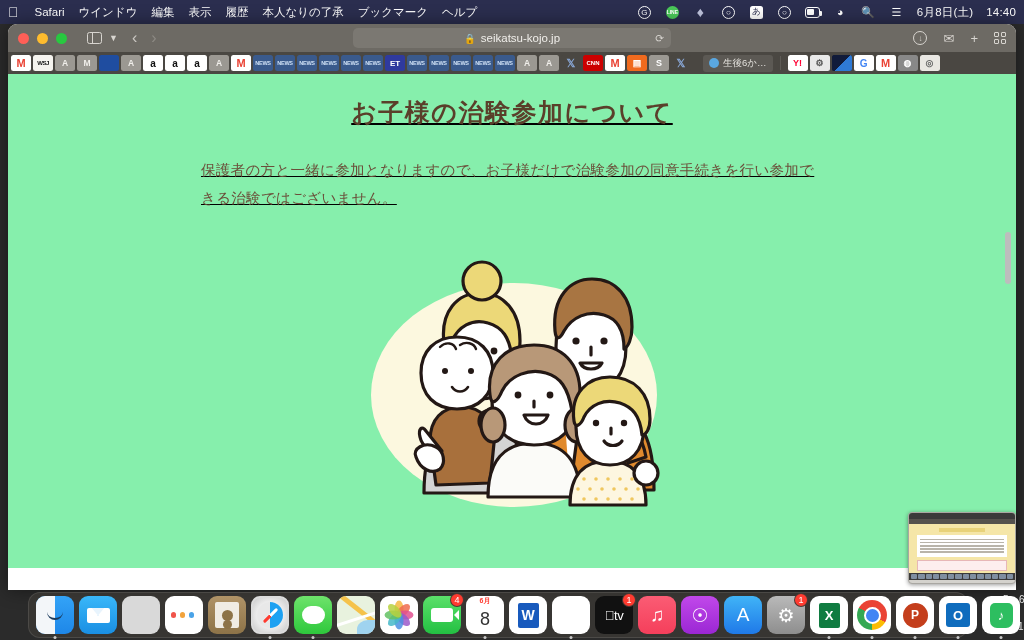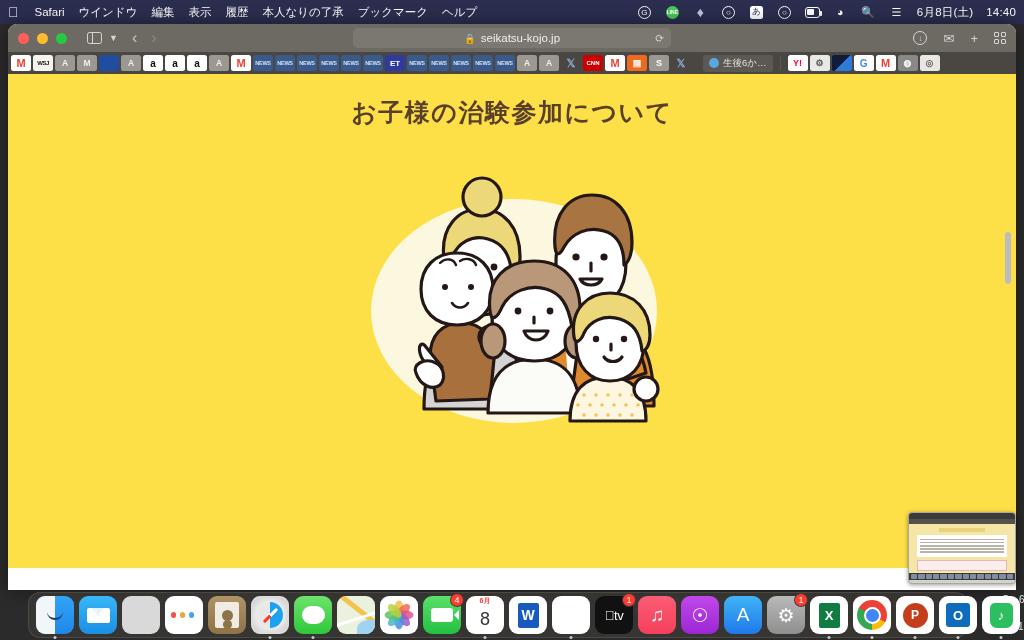--- a/index.html
+++ b/index.html
@@ -98,21 +98,21 @@
   .bm.circ{background:#e9e7e2;color:#666;font-size:9px;}
   .bm-label{
     background:#5c5954;border-radius:3px;height:17px;display:flex;align-items:center;
     gap:4px;padding:0 6px;color:#e3e1dc;font-size:9.5px;margin-left:10px;flex:none;
   }
   .bm-label .drop{width:10px;height:10px;border-radius:50%;background:#5aa7e0;}
   .bm-sep{width:1px;height:14px;background:#5e5b56;margin:0 5px;flex:none;}
 
   
   #page{
-    position:relative; height:494px; background:#fde047; overflow:hidden;
+    position:relative; height:494px; background:#86efac; overflow:hidden;text-decoration:underline;
   }
   #page-inner{ padding-top:22px; }
   h1#heading{
     text-align:center; color:#5a3f2a; font-size:25px; font-weight:bold;
     letter-spacing:1.5px; font-family:"Liberation Serif", serif;
   }
   .para{
     width:622px; margin:0 auto; color:#6b4f3a; font-size:14.5px;
     line-height:1.95; letter-spacing:.3px;
   }
@@ -350,20 +350,21 @@
       <div class="bm navy"></div>
       <div class="bm google">G</div>
       <div class="bm gmail">M</div>
       <div class="bm opera">◍</div>
       <div class="bm circ">◎</div>
     </div>
 
   <div id="page">
     <div id="page-inner">
       <h1 id="heading">お子様の治験参加について</h1>
+      <p class="para" id="p2">保護者の方と一緒に参加となりますので、お子様だけで治験参加の同意手続きを行い参加できる治験ではございません。</p>
 
       <div id="illus">
         <svg viewBox="0 0 400 300" width="400" height="300" xmlns="http://www.w3.org/2000/svg">
 
           <ellipse cx="202" cy="160" rx="143" ry="112" fill="#fcf8df"></ellipse>
           <g stroke="#231815" stroke-width="3.2" stroke-linecap="round" stroke-linejoin="round" fill="#ffffff">
 
             <path d="M206 255 C206 200 222 178 258 172 C270 170 288 170 300 173 C330 181 342 204 342 255 Z" fill="#e08a2e"></path>
             <path d="M252 174 L266 196 L258 255" fill="#ffffff"></path>
             <path d="M300 174 L286 196 L294 255" fill="#ffffff"></path>

